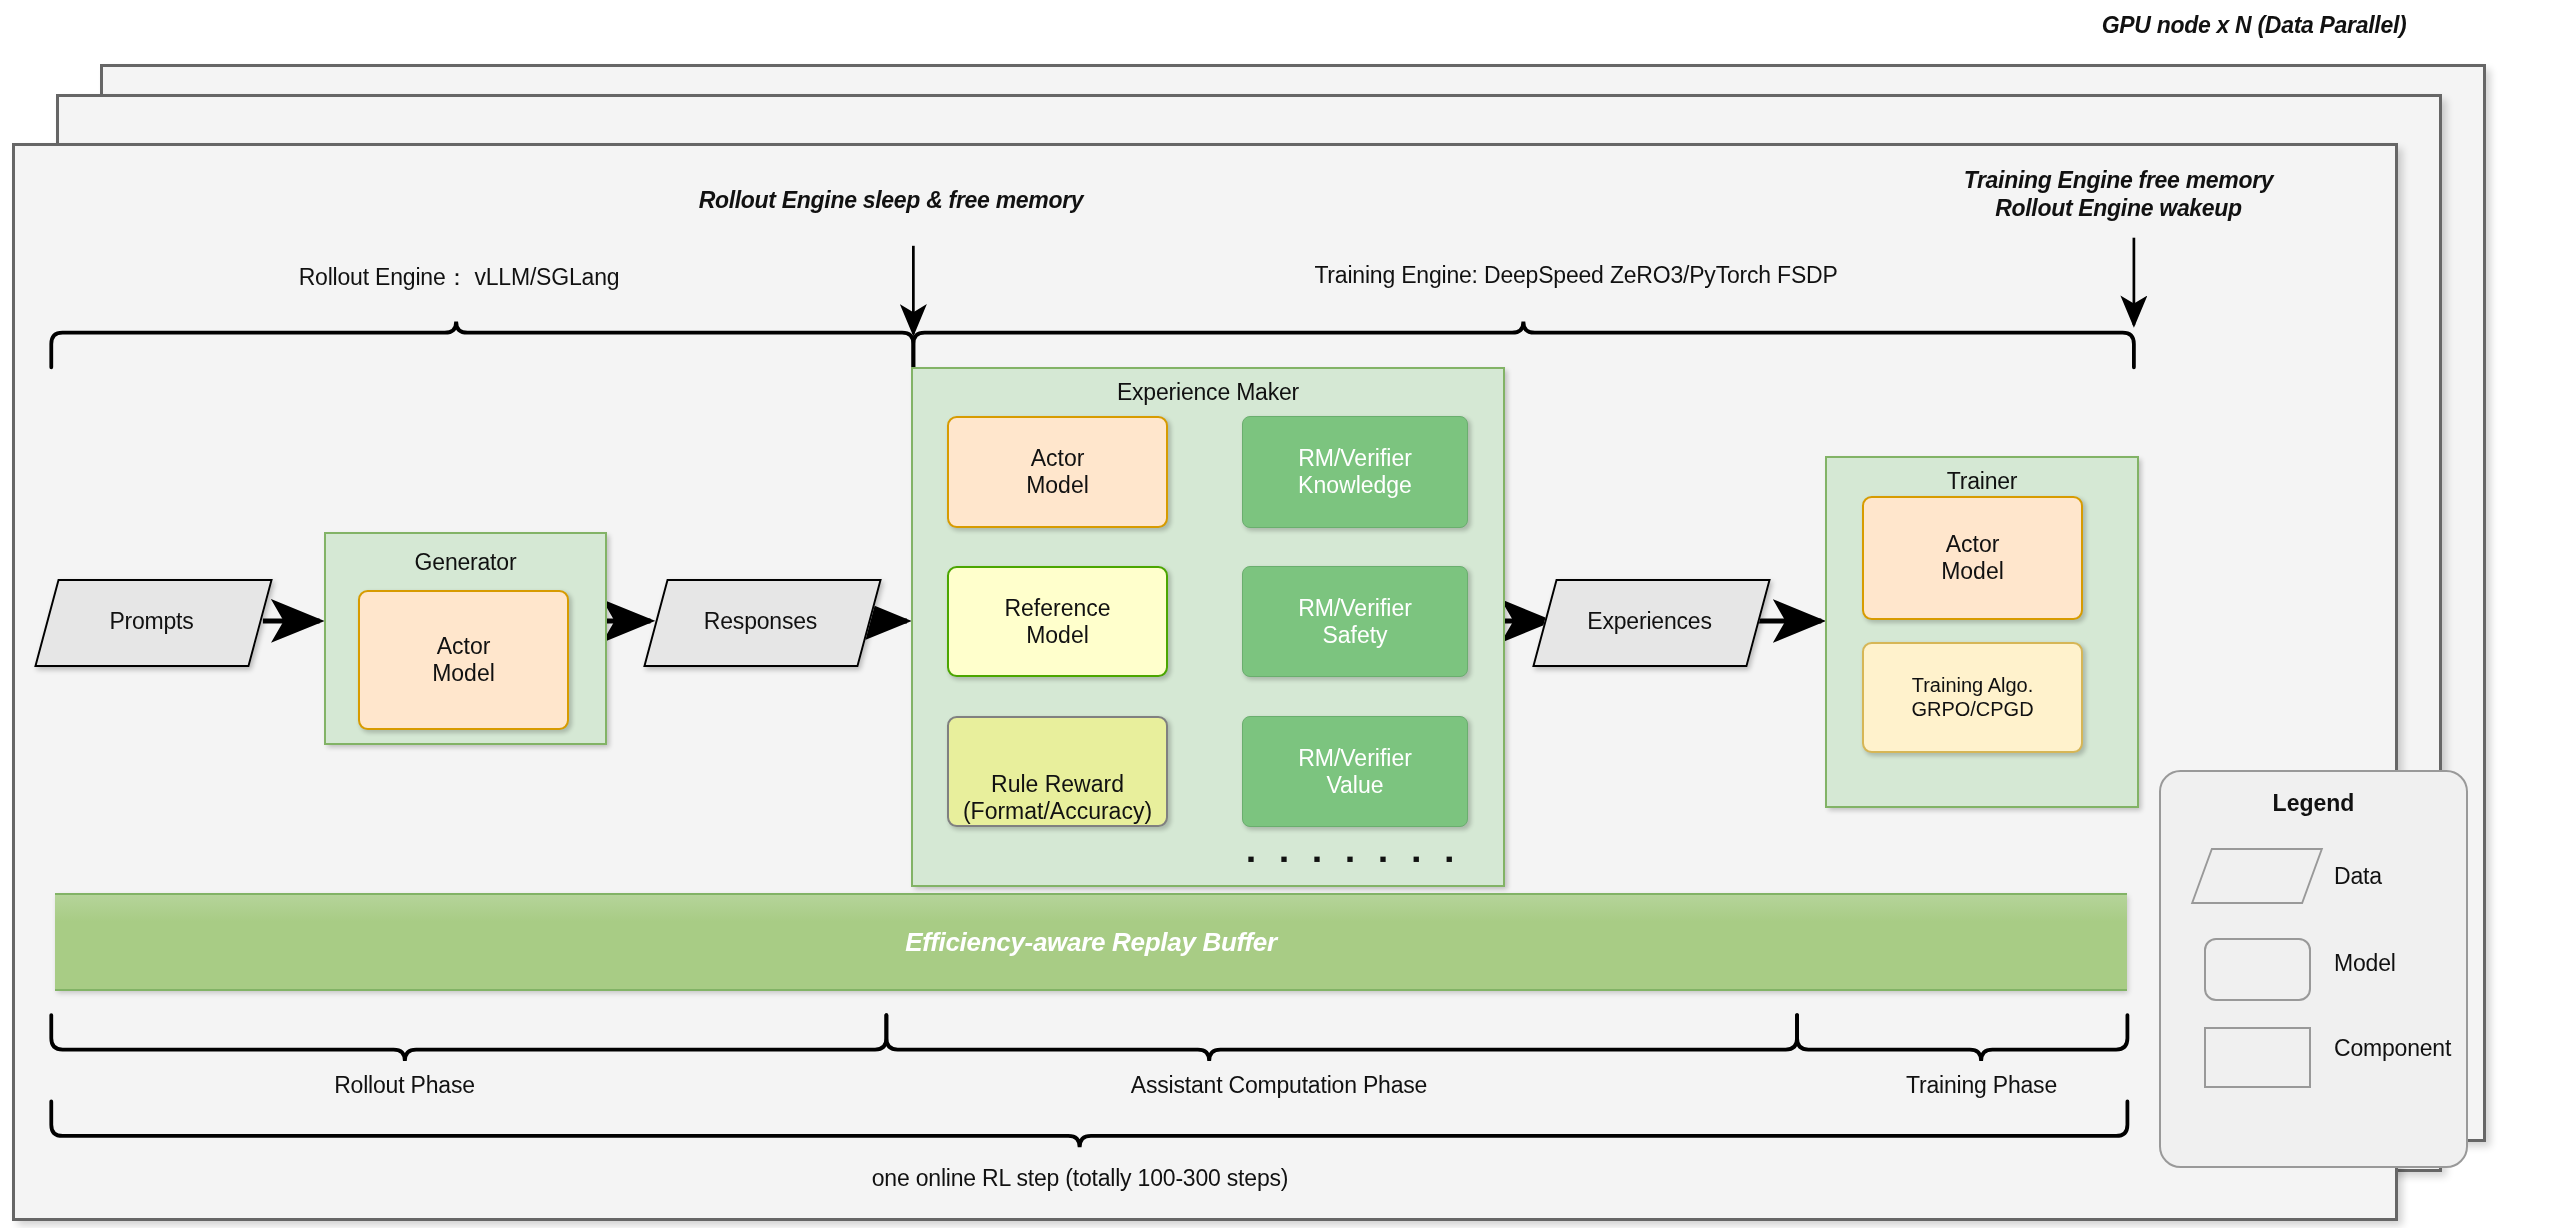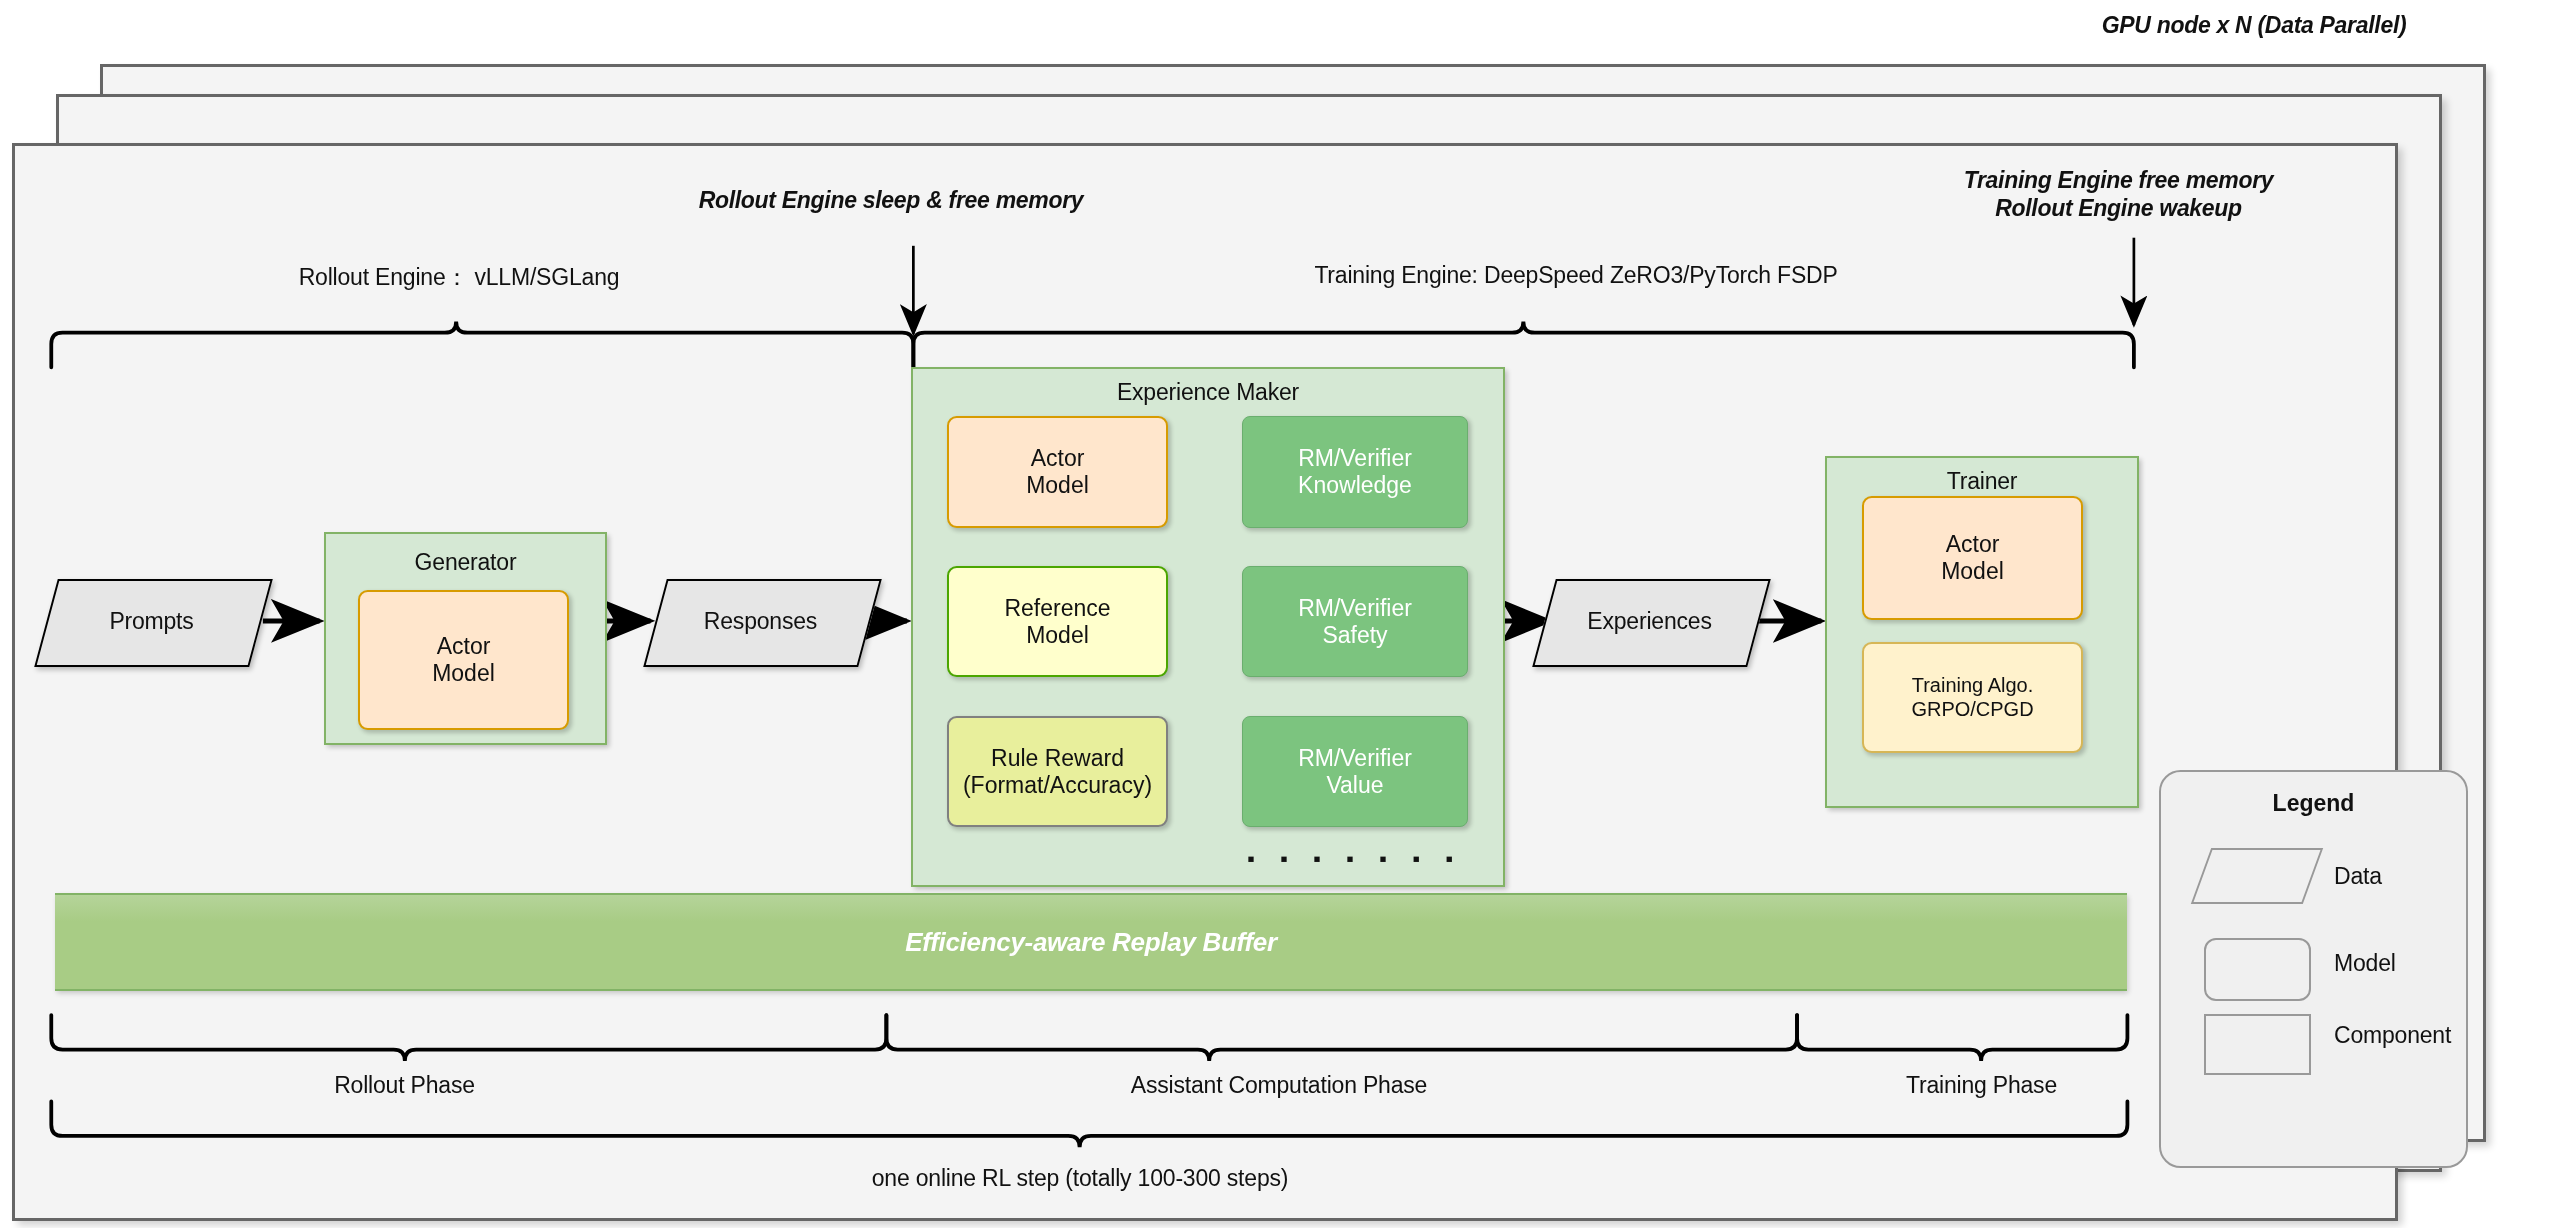--- a/index.html
+++ b/index.html
@@ -54,21 +54,21 @@
   .model-rule{background:#e8ef9c;border:2.7px solid #808080;border-radius:9.7px;
               font-size:23px;color:#111;box-shadow:2.2px 2.2px 4.3px rgba(0,0,0,0.2);}
   .model-algo{background:#fff2cc;border:2.7px solid #d6b656;border-radius:9.7px;
               font-size:20px;color:#111;box-shadow:2.2px 2.2px 4.3px rgba(0,0,0,0.2);}
   .rm-box{background:#7cc47f;border:1.6px solid #6aae6e;border-radius:8px;
           font-size:23px;color:#ffffff;box-shadow:2.2px 2.2px 4.3px rgba(0,0,0,0.2);}
 
   .gen-actor{left:358px;top:590px;width:211px;height:140px;}
   .em-actor{left:947px;top:416px;width:221px;height:112px;}
   .em-ref{left:947px;top:566px;width:221px;height:111px;}
-  .em-rule{left:947px;top:716px;width:221px;height:111px;}
+  .em-rule{left:947px;top:716px;width:221px;height:111px;align-items:flex-end;}
   .em-rm1{left:1242px;top:416px;width:226px;height:112px;}
   .em-rm2{left:1242px;top:566px;width:226px;height:111px;}
   .em-rm3{left:1242px;top:716px;width:226px;height:111px;}
   .tr-actor{left:1862px;top:496px;width:221px;height:124px;}
   .tr-algo{left:1862px;top:642px;width:221px;height:111px;}
 
   .dots{position:absolute;left:1242px;top:848px;width:226px;text-align:center;
         font-size:21.6px;letter-spacing:9.7px;color:#111;line-height:1;}
 
   
@@ -88,21 +88,21 @@
   .sh-prompts{left:46px;top:579px;width:211px;height:84px;}
   .sh-responses{left:655px;top:579px;width:211px;height:84px;}
   .sh-experiences{left:1544px;top:579px;width:211px;height:84px;}
 
   
   .legend{position:absolute;left:2159px;top:770px;width:305px;height:394px;
           background:#f0f0f0;border:2.2px solid #999999;border-radius:21.6px;}
   .legend-title{position:absolute;left:0;right:0;top:18px;text-align:center;
                 font-size:23px;font-weight:bold;color:#111;}
   .lg-row{position:absolute;left:0;width:100%;height:86px;}
-  .lg-r1{top:64px;} .lg-r2{top:151px;} .lg-r3{top:223px;}
+  .lg-r1{top:64px;} .lg-r2{top:151px;} .lg-r3{top:236px;}
   .lg-label{position:absolute;left:173px;top:27px;font-size:23px;color:#111;letter-spacing:-0.2px;}
   .lg-para{position:absolute;left:40px;top:12.4px;width:108px;height:52px;
            background:#f0f0f0;border:2.2px solid #999999;transform:skewX(-20deg);}
   .lg-round{position:absolute;left:43px;top:15px;width:103px;height:59px;
             background:#f0f0f0;border:2.2px solid #999999;border-radius:12px;}
   .lg-rect{position:absolute;left:43px;top:19px;width:103px;height:57px;
            background:#f0f0f0;border:2.2px solid #999999;}
 </style>
 </head>
 <body>

